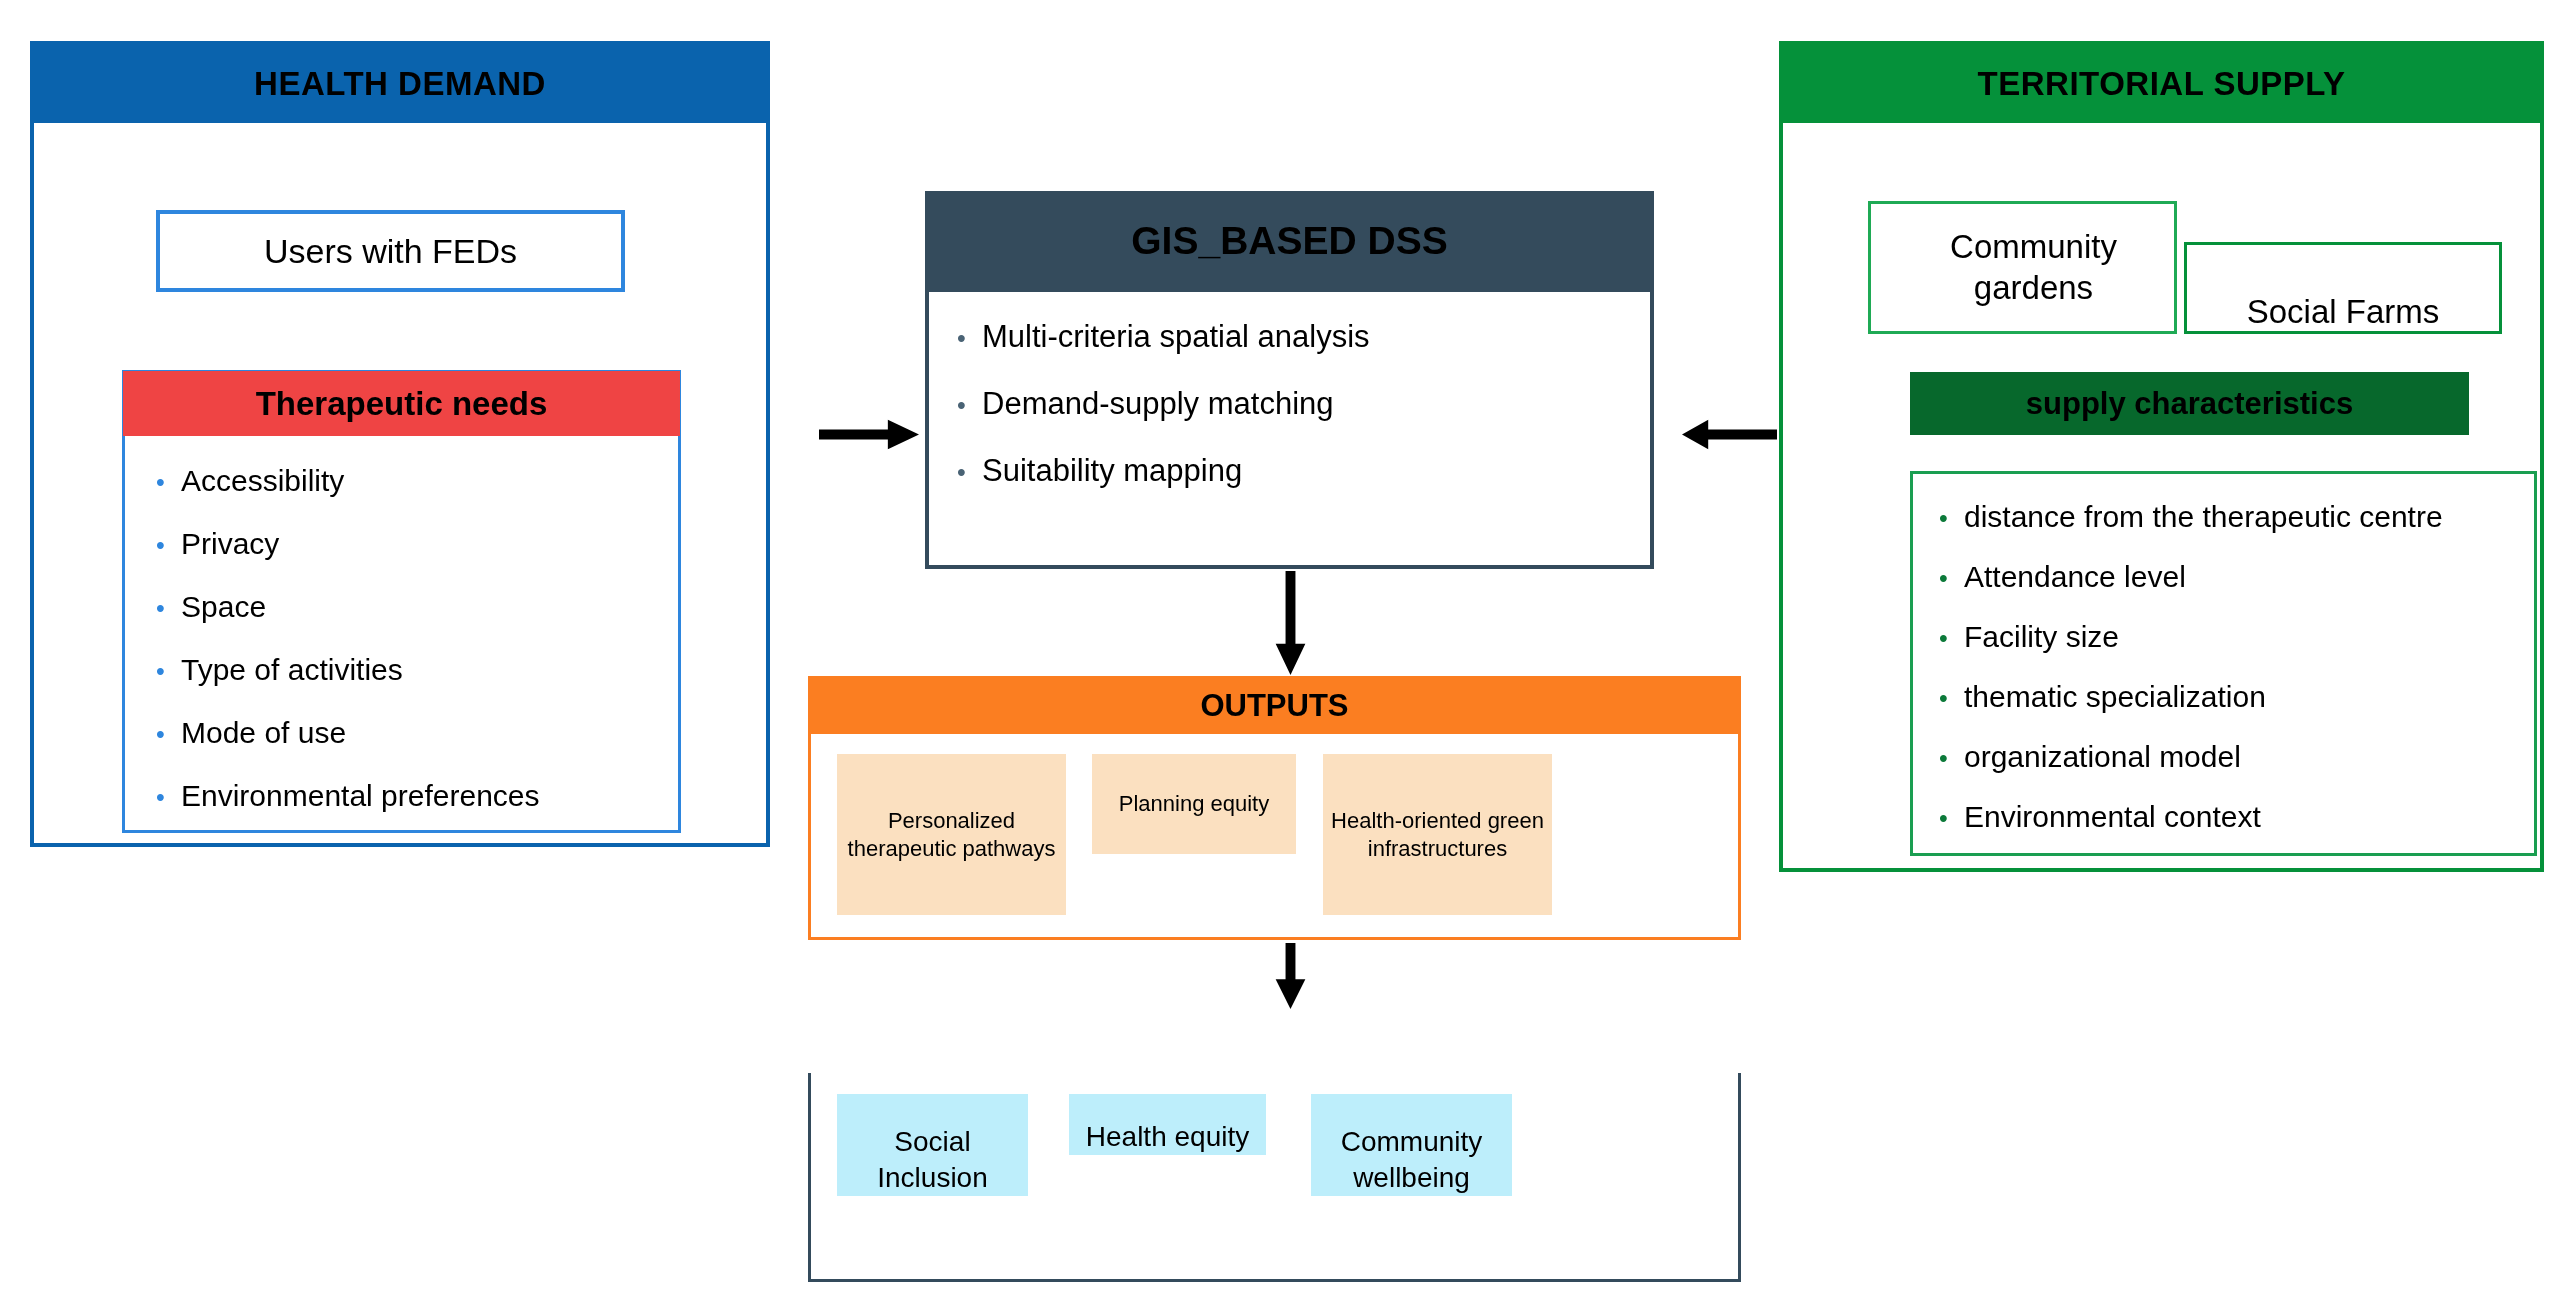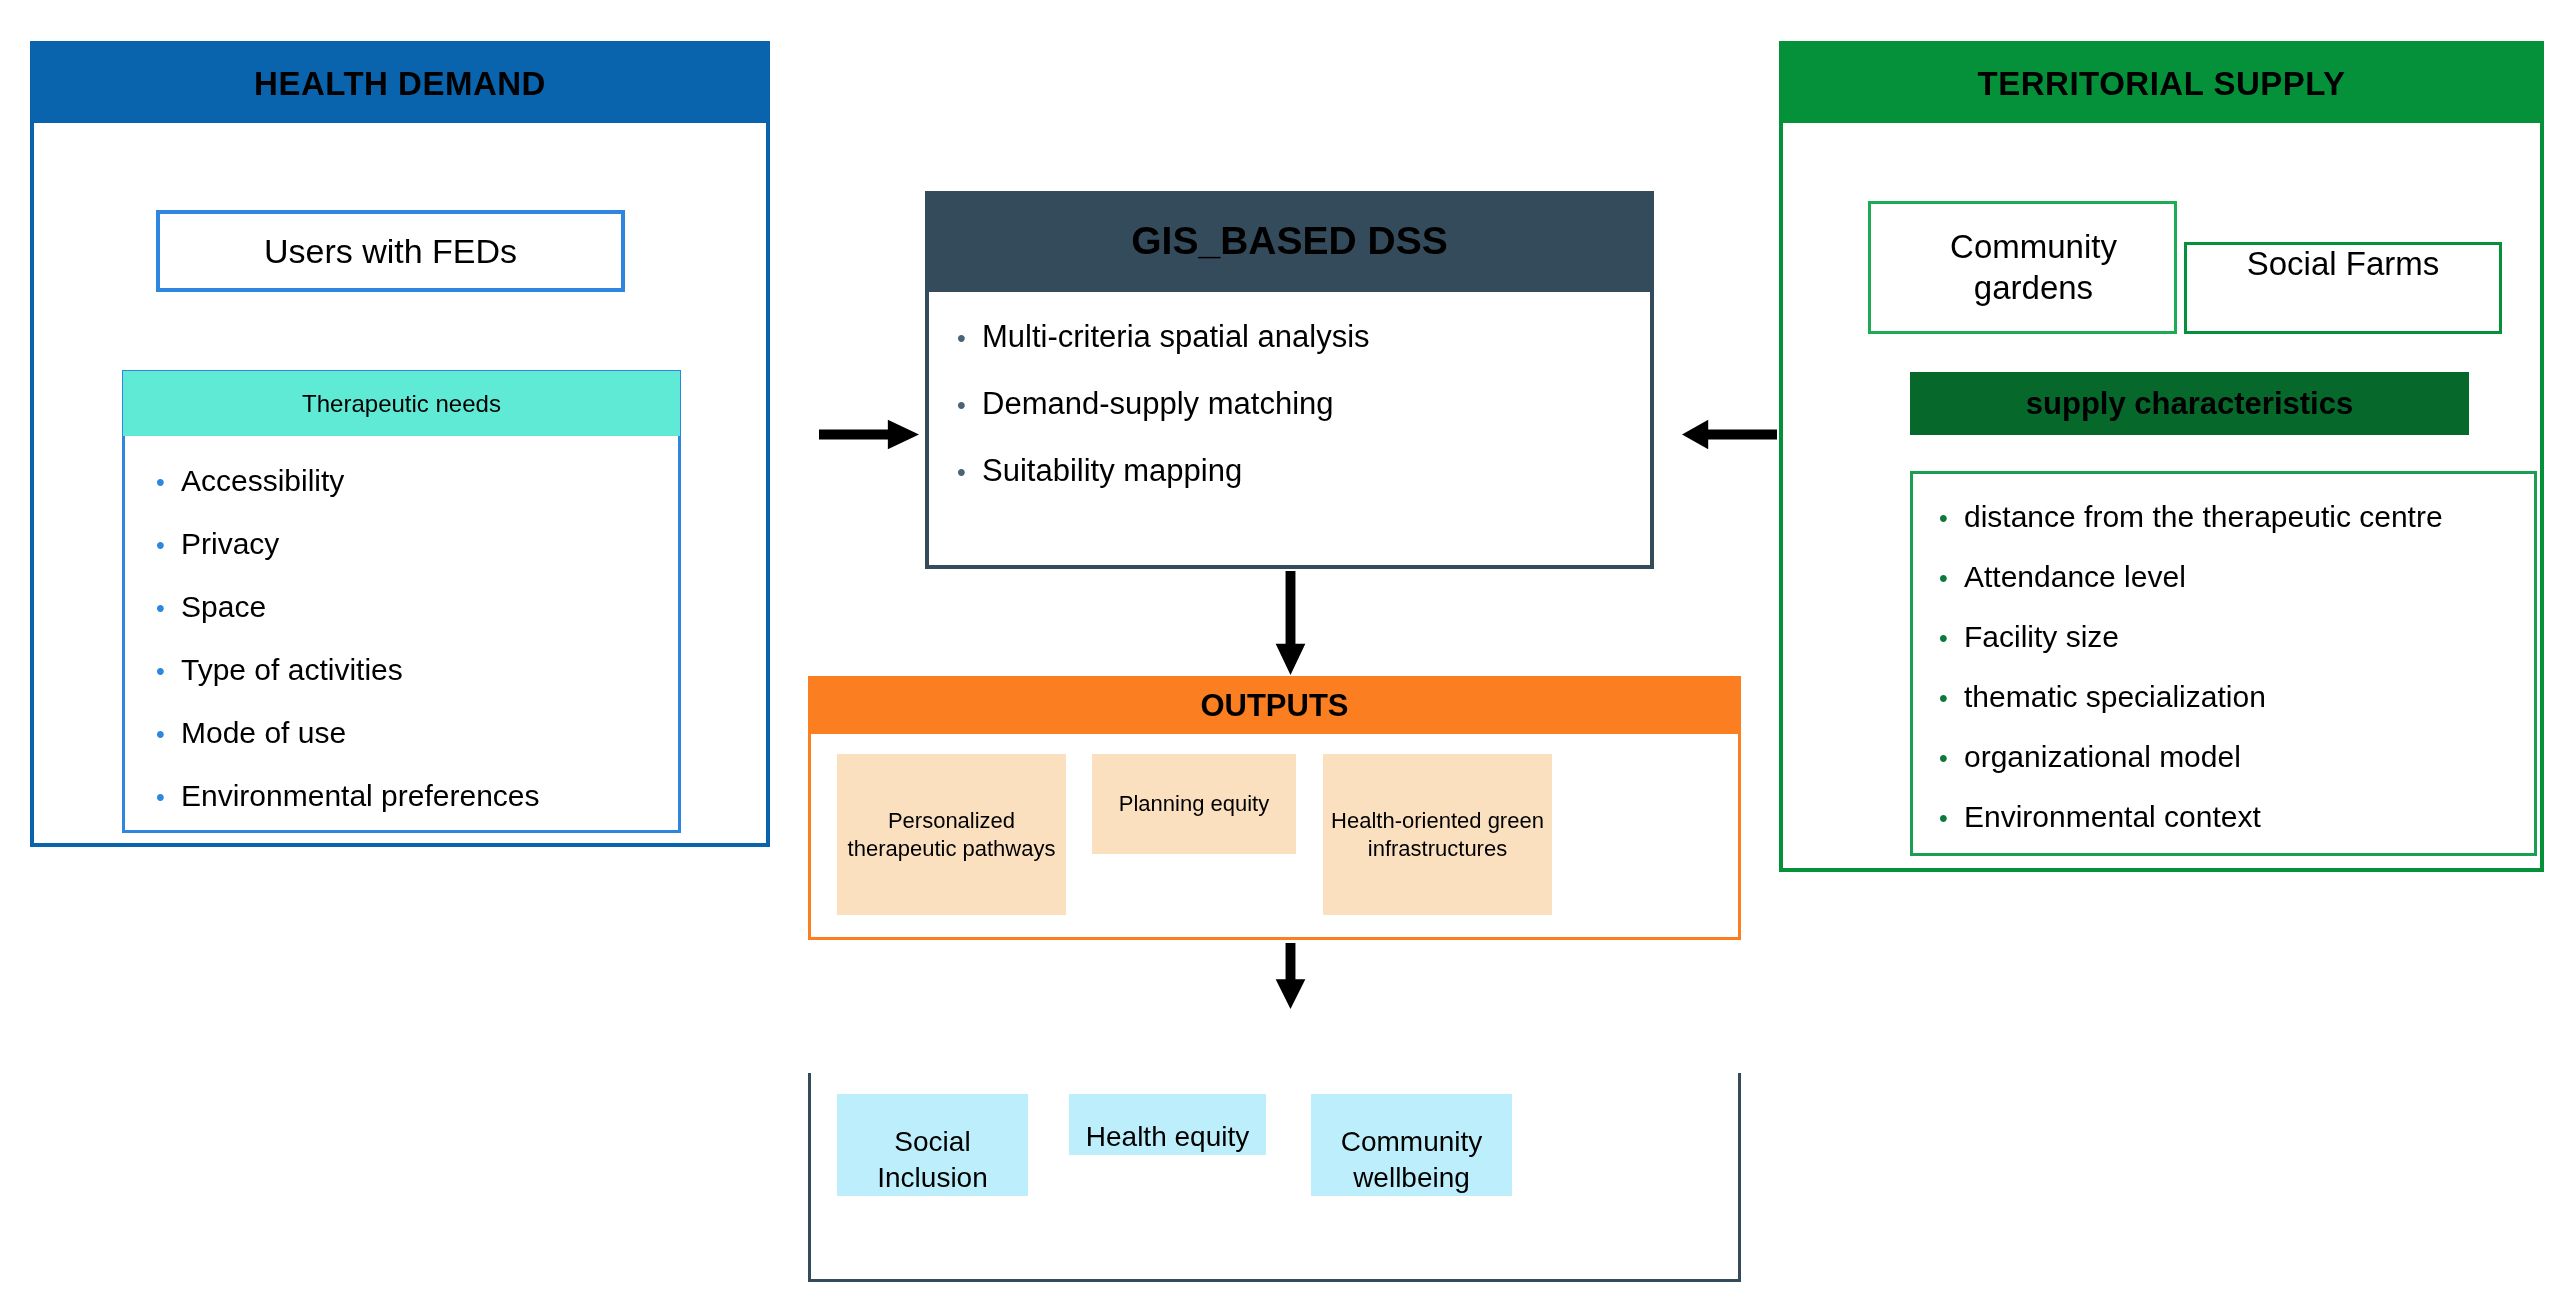--- a/index.html
+++ b/index.html
@@ -65,25 +65,25 @@
     font-size: 34px;
   }
 
   
   .needs-block {
     left: 122px; top: 370px; width: 559px; height: 462px;
   }
   .needs-header {
     position: absolute; left: 0; top: 0;
     width: 100%; height: 67px;
-    background: #5eead4;
+    background: #ef4444;
     border: 1.6px solid #2e86de;
     box-sizing: border-box;
     display: flex; align-items: center; justify-content: center;
-    font-weight: normal; font-size: 24px;
+    font-weight: bold; font-size: 33px;
   }
   .needs-body {
     position: absolute; left: 0; top: 66px;
     width: 100%; height: 397px;
     border: 3.3px solid #2e86de;
     border-top: none;
     box-sizing: border-box;
     background: #ffffff;
     padding: 28px 8.2px 8.2px 31px;
   }
@@ -132,21 +132,21 @@
     border: 3.3px solid #1faa55;
     background: #ffffff;
     display: flex; align-items: center; justify-content: center;
     text-align: center;
     font-size: 33px; line-height: 1.22; padding-left: 22px;
   }
   .sf-box {
     left: 2184px; top: 242px; width: 318px; height: 92px;
     border: 3.3px solid #05913a;
     background: #ffffff;
-    display: flex; align-items: flex-start; justify-content: center;
+    display: flex; align-items: flex-end; justify-content: center;
     font-size: 33px;
   }
   .supply-char-bar {
     left: 1910px; top: 372px; width: 559px; height: 63px;
     background: #07682c;
     display: flex; align-items: center; justify-content: center;
     font-weight: bold; font-size: 31px;
   }
   .supply-list {
     left: 1910px; top: 471px; width: 627px; height: 385px;

